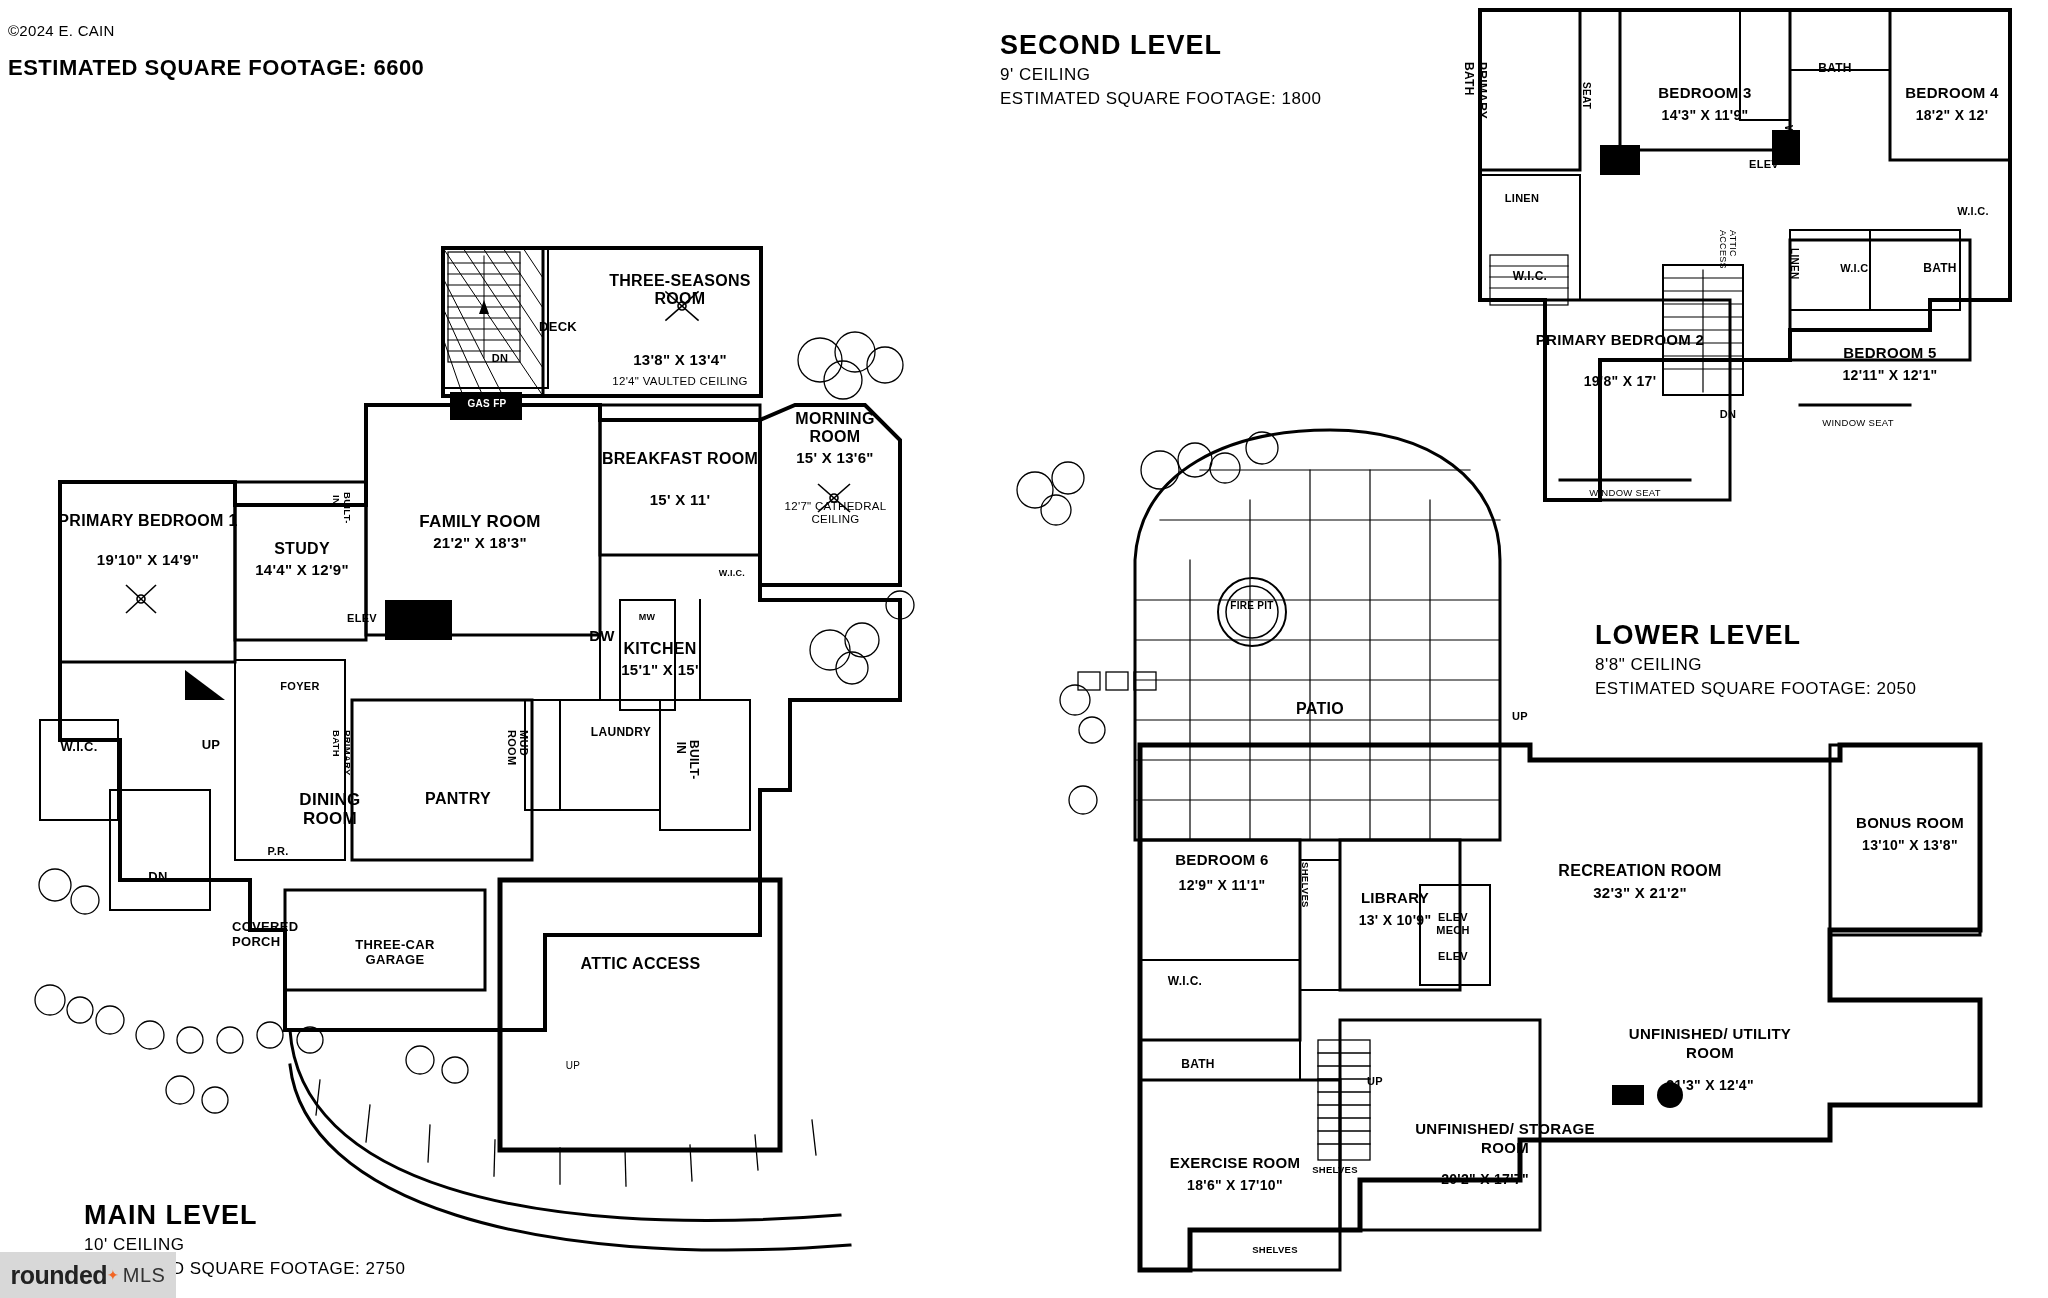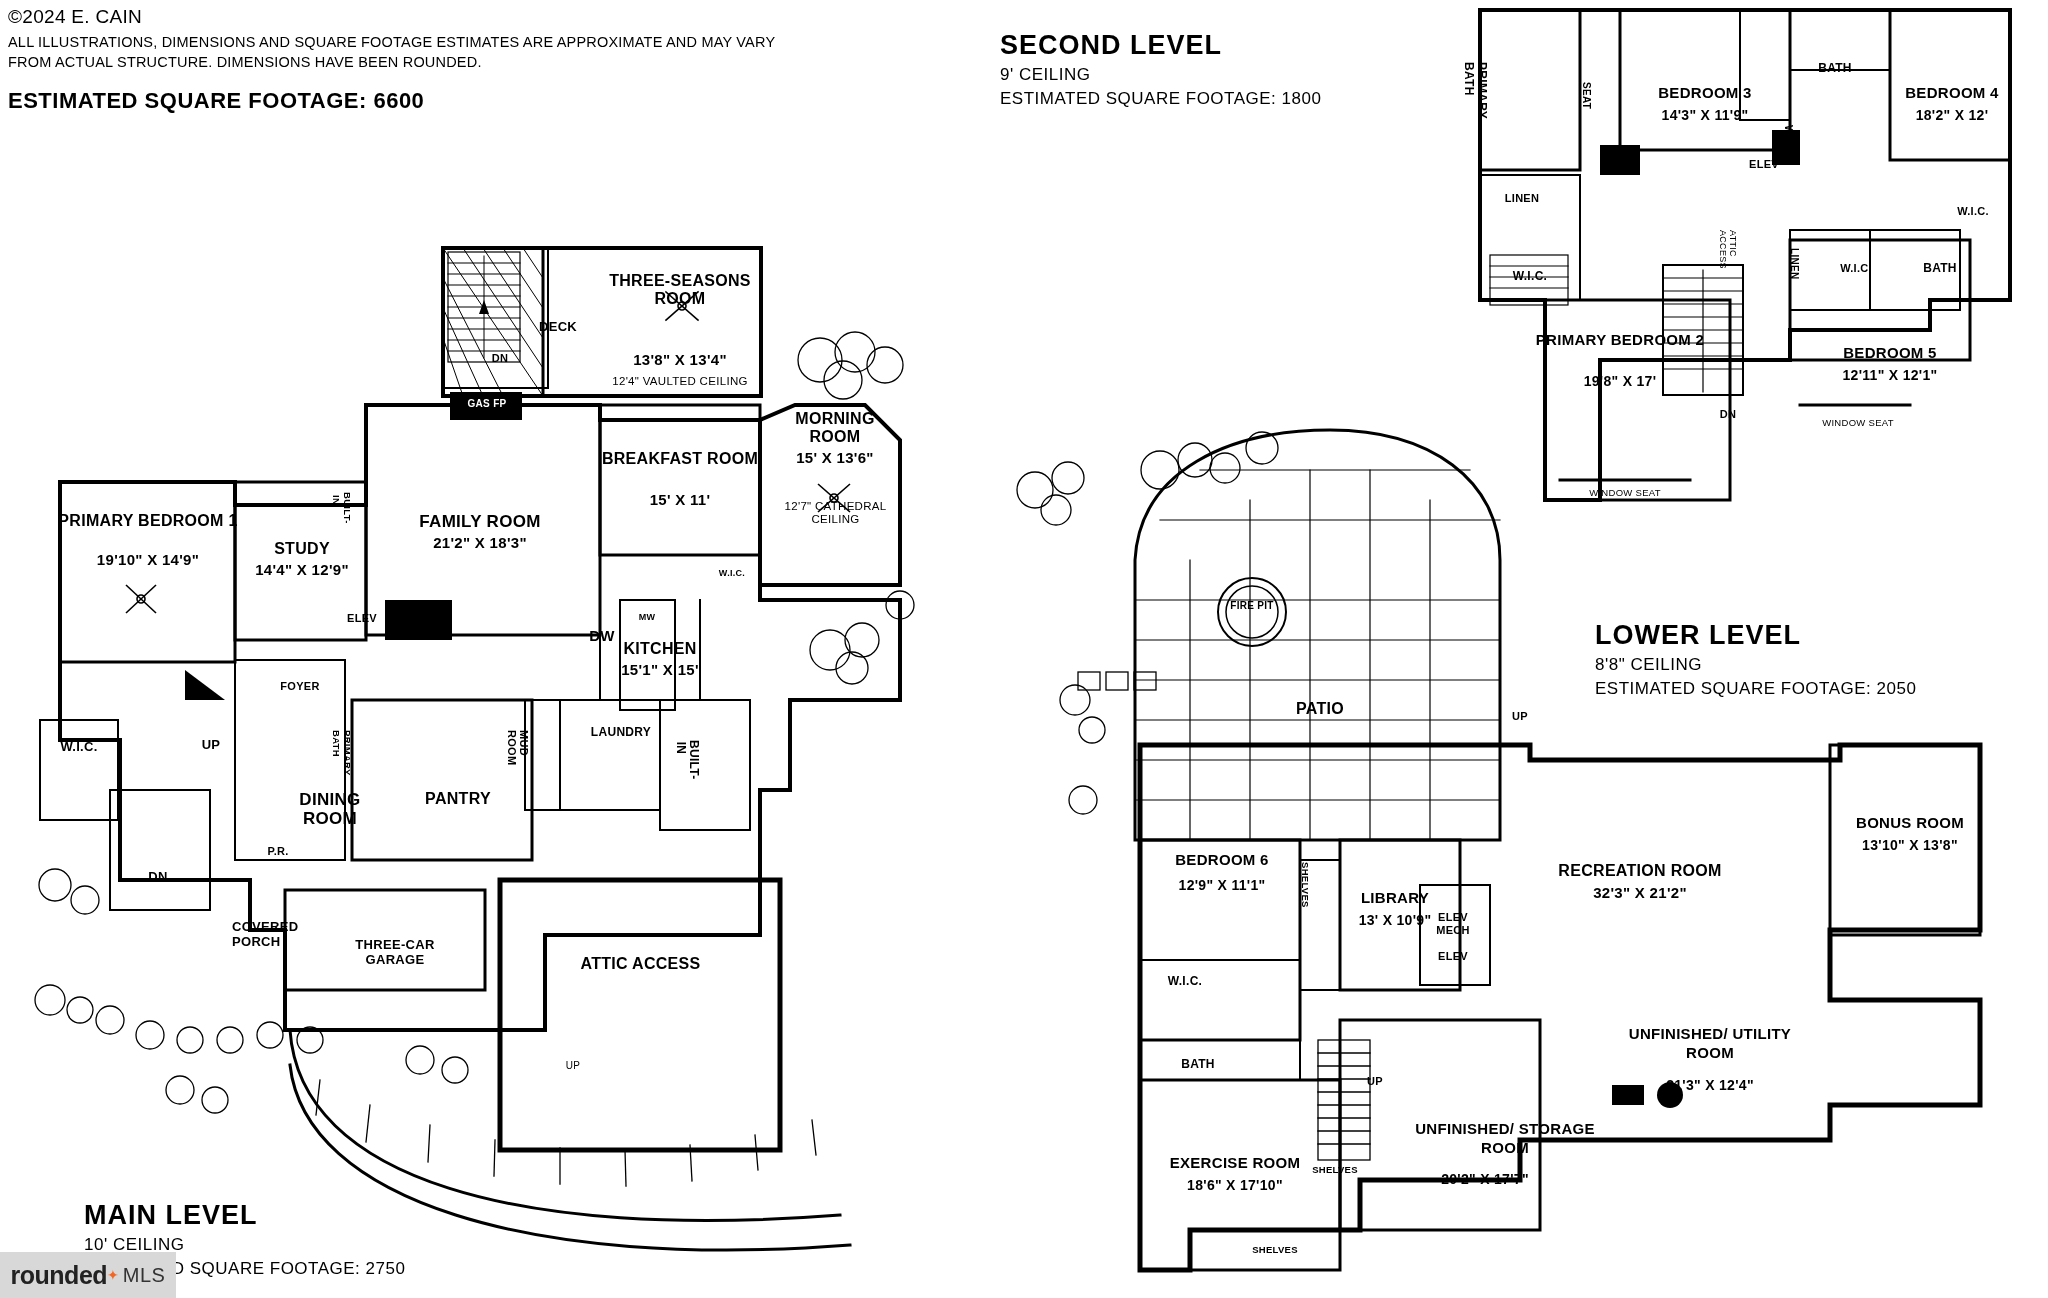--- a/index.html
+++ b/index.html
@@ -5,41 +5,40 @@
   html,body{margin:0;padding:0;background:#ffffff;}
   body{width:2048px;height:1298px;position:relative;overflow:hidden;
        font-family:"Liberation Sans",sans-serif;color:#000;}
   .lbl{position:absolute;text-align:center;line-height:1.12;letter-spacing:.3px;
        text-transform:uppercase;font-weight:700;}
   .lbl.n{font-weight:400;}
   
   #hdr{position:absolute;left:8px;top:4px;width:780px;}
   #hdr .addr{font-size:21px;font-weight:700;letter-spacing:.5px;padding-bottom:4px;
              border-bottom:2px solid #000;width:752px;text-transform:uppercase;}
-  #hdr .cp{font-size:19px;margin-top:2px;letter-spacing:.3px;text-transform:uppercase;}
+  #hdr .cp{font-size:15px;margin-top:18px;letter-spacing:.3px;text-transform:uppercase;}
   #hdr .web{font-size:15px;letter-spacing:.3px;text-transform:uppercase;}
   #hdr .disc{font-size:14.5px;margin-top:5px;line-height:1.35;letter-spacing:.2px;text-transform:uppercase;}
   #hdr .sqft{font-size:22px;font-weight:700;margin-top:16px;letter-spacing:.5px;text-transform:uppercase;}
   .lvlttl{position:absolute;text-transform:uppercase;}
   .lvlttl .t{font-size:27px;font-weight:700;letter-spacing:1px;}
   .lvlttl .s{font-size:17px;letter-spacing:.5px;margin-top:4px;}
   svg{position:absolute;left:0;top:0;overflow:visible;}
   
   #wm{position:absolute;left:0;bottom:0;width:176px;height:46px;background:#d8d8d8;
       display:flex;align-items:center;justify-content:center;}
   #wm .b{font-size:25px;font-weight:700;color:#222;letter-spacing:-.5px;}
   #wm .r{color:#f26522;font-size:14px;vertical-align:super;}
   #wm .m{font-size:20px;font-weight:400;color:#333;margin-left:4px;letter-spacing:.5px;}
 </style>
 </head>
 <body>
 
 <div id="hdr">
   <div class="cp">©2024 E. Cain</div>
-  <div class="disc">All illustrations, dimensions and square footage estimates are approximate and may vary from actual structure. Dimensions have been rounded.</div>
   <div class="sqft">Estimated Square Footage: 6600</div>
 </div>
 
 <div class="lvlttl" style="left:84px;top:1200px;">
   <div class="t">Main Level</div>
   <div class="s">10' Ceiling</div>
   <div class="s">Estimated Square Footage: 2750</div>
 </div>
 <div class="lvlttl" style="left:1000px;top:30px;">
   <div class="t">Second Level</div>

